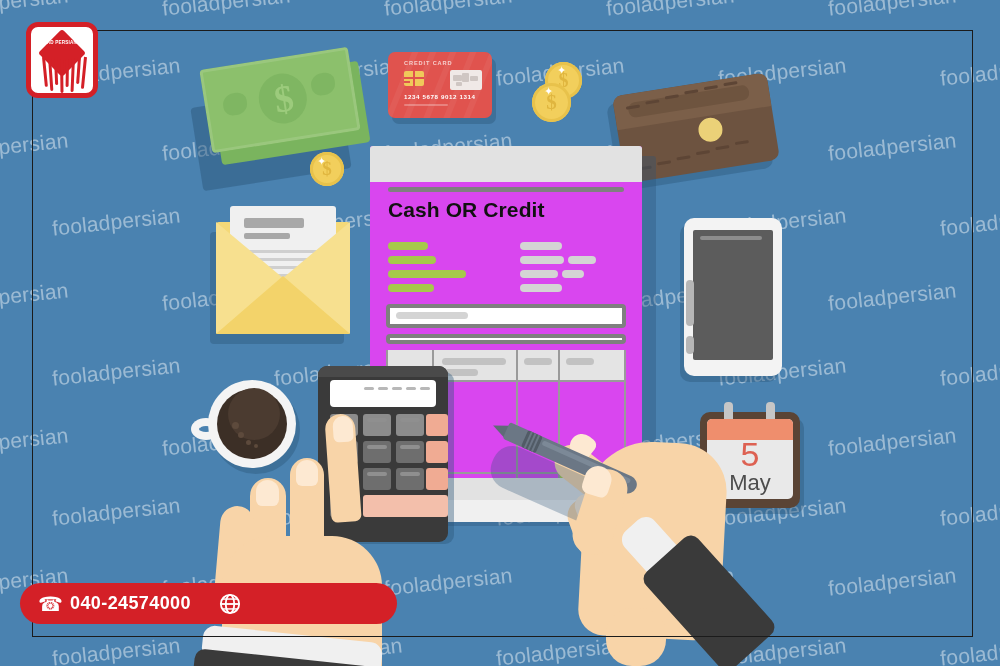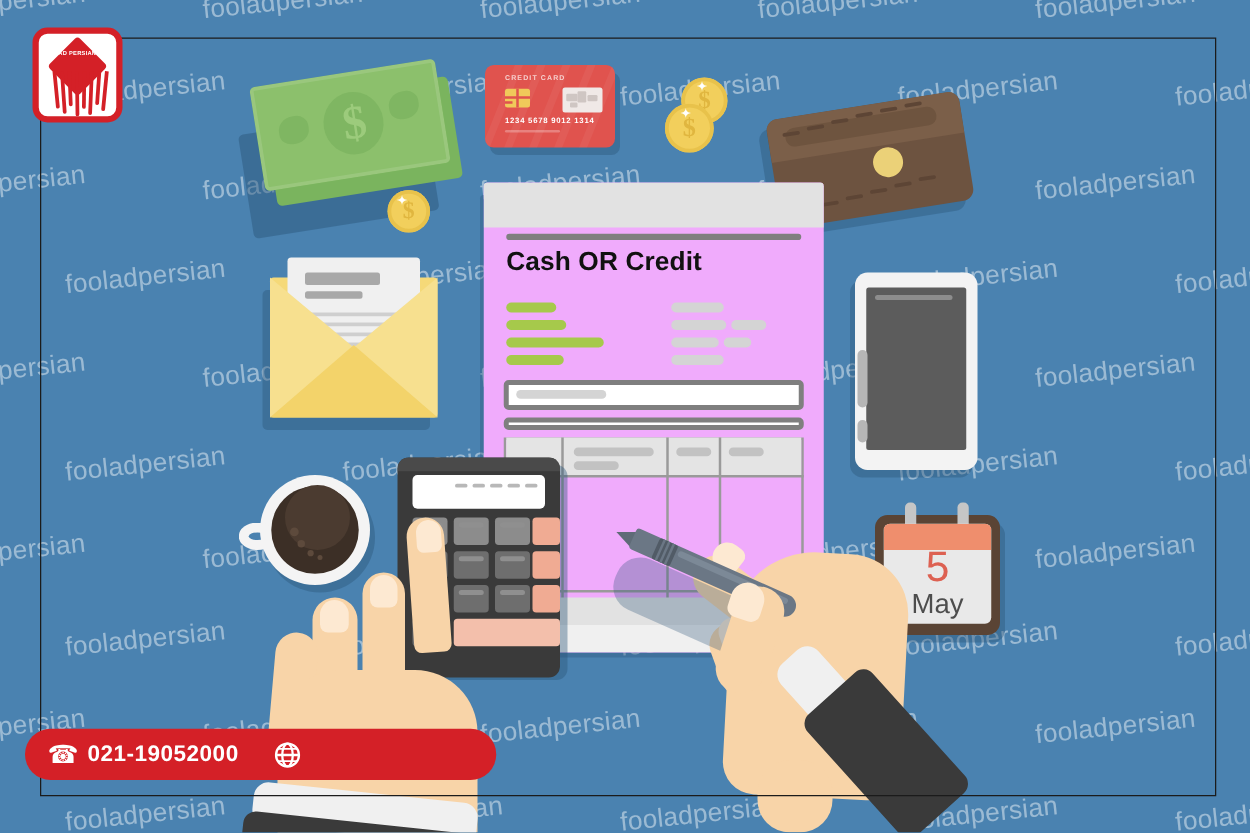--- a/index.html
+++ b/index.html
@@ -120,21 +120,21 @@
   #cal-shadow{left:704px;top:418px;width:100px;height:96px;background:rgba(42,84,120,.4);border-radius:10px;}
   #cal{left:700px;top:412px;width:100px;height:96px;background:#5a4435;border-radius:10px;}
   #cal .page{position:absolute;left:7px;top:7px;right:7px;bottom:9px;background:#e9e9e9;border-radius:5px;overflow:hidden;}
   #cal .hd{position:absolute;left:0;right:0;top:0;height:21px;background:#ef8e6d;}
   #cal .day{position:absolute;left:0;right:0;top:18px;text-align:center;color:#dd6152;font-size:34px;line-height:34px;font-family:"Liberation Sans",sans-serif;}
   #cal .mon{position:absolute;left:0;right:0;top:52px;text-align:center;color:#4d4d4d;font-size:22px;line-height:24px;}
   #cal .ring{position:absolute;top:-10px;width:9px;height:22px;background:#c6c6c6;border-radius:4px;}
 
   
   #doc-shadow{left:384px;top:156px;width:272px;height:370px;background:rgba(42,84,120,.35);border-radius:3px;}
-  #doc{left:387px;top:146px;width:272px;height:376px;background:#f0abfc;border-radius:3px 3px 0 0;overflow:hidden;}
+  #doc{left:370px;top:146px;width:272px;height:376px;background:#d946ef;border-radius:3px 3px 0 0;overflow:hidden;}
   #doc .topbar{position:absolute;left:0;right:0;top:0;height:36px;background:#e2e2e2;}
   #doc .topline{position:absolute;left:18px;right:18px;top:41px;height:5px;background:#7f7f7f;border-radius:3px;}
   #doc .title{position:absolute;left:18px;top:52px;font-size:21px;font-weight:bold;color:#111;letter-spacing:.1px;}
   .bar{position:absolute;border-radius:5px;}
   .bar.g{background:#a6c94b;}
   .bar.gy{background:#d4d4d4;}
   .bar.gd{background:#c2c2c2;}
   #doc .box{position:absolute;border:4px solid #7f7f7f;border-radius:4px;box-sizing:border-box;background:#fff;}
   
   #tbl{position:absolute;left:16px;top:204px;width:240px;height:160px;}
@@ -488,21 +488,21 @@
       <i style="left: 18px; height: 36px; transform: rotate(-0.8deg); transform-origin: center top;"></i>
       <i style="left: 24px; height: 30px; transform: rotate(0.8deg); transform-origin: center top;"></i>
       <i style="left: 30px; height: 35px; transform: rotate(2.4deg); transform-origin: center top;"></i>
       <i style="left: 36px; height: 27px; transform: rotate(4deg); transform-origin: center top;"></i>
       <i style="left: 42px; height: 32px; transform: rotate(5.6deg); transform-origin: center top;"></i>
     </div>
   </div>
 
   <div id="footer">
     <span class="ph">☎</span>
-    <span class="phone-txt">021-19052000</span>
+    <span class="phone-txt">040-24574000</span>
     <span class="glb">
       <svg viewBox="0 0 24 24" width="22" height="22" aria-hidden="true">
         <circle cx="12" cy="12" r="10" fill="none" stroke="#ffffff" stroke-width="2"></circle>
         <ellipse cx="12" cy="12" rx="4.6" ry="10" fill="none" stroke="#ffffff" stroke-width="2"></ellipse>
         <line x1="2" y1="12" x2="22" y2="12" stroke="#ffffff" stroke-width="2"></line>
         <line x1="3.6" y1="6.6" x2="20.4" y2="6.6" stroke="#ffffff" stroke-width="1.6"></line>
         <line x1="3.6" y1="17.4" x2="20.4" y2="17.4" stroke="#ffffff" stroke-width="1.6"></line>
       </svg>
     </span>
   </div>

